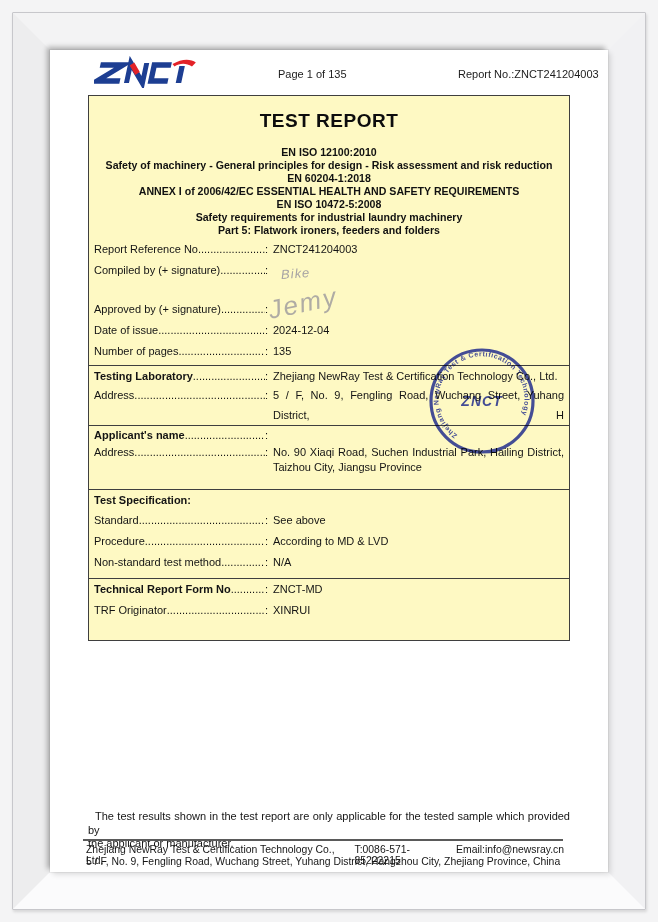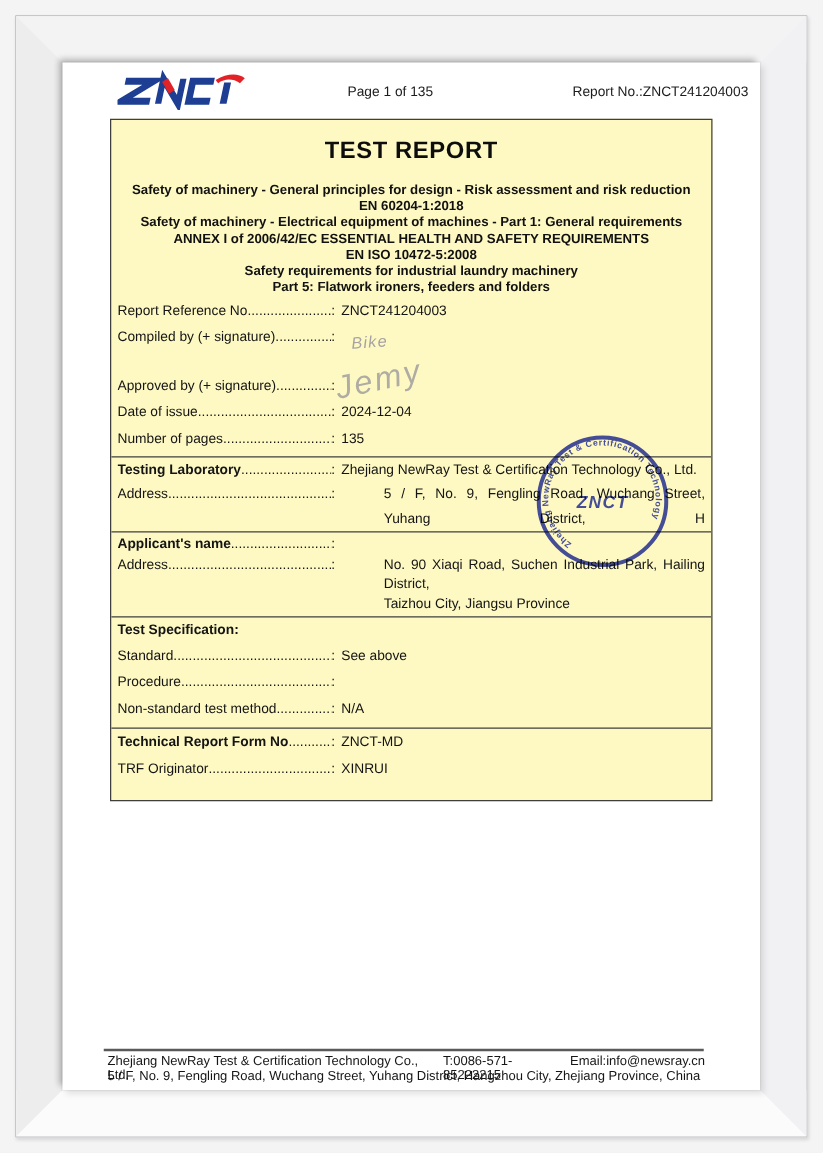--- a/index.html
+++ b/index.html
@@ -22,26 +22,26 @@
   .sec.first{border-top:none;padding-top:1px;padding-bottom:4px;}
   .row{display:flex;align-items:center;height:21px;font-size:11px;color:#141414;}
   .row.h20{height:20px;} .row.h185{height:18.5px;}
   .siggap{height:18px;}
   .lbl{width:174px;flex:none;display:flex;overflow:hidden;white-space:nowrap;align-items:flex-end;}
   .lbl .t{flex:none;}
   .lbl .dots{flex:1 1 auto;overflow:hidden;color:#141414;}
   .lbl .c{flex:none;}
   .b{font-weight:bold;}
   .val{flex:1;margin-left:5px;white-space:nowrap;}
-  .row.tall{height:auto;align-items:flex-start;gap:34px;}
+  .row.tall{height:auto;align-items:flex-start;}
   .row.tall .val{white-space:normal;}
   .lh195{line-height:19.5px;} .lh155{line-height:15.5px;}
   .jline{display:block;text-align:justify;text-align-last:justify;}
   .nline{display:block;}
-  .pb0{padding-bottom:0;} .pb25{padding-bottom:2px;} .pb5{padding-bottom:5px;} .pb1{padding-bottom:1px;}
+  .pb0{padding-bottom:0;} .pb25{padding-bottom:13px;} .pb5{padding-bottom:5px;} .pb1{padding-bottom:1px;}
 
   
   .sig-compiled{position:absolute;left:231px;top:216px;font-size:13px;font-style:italic;color:#97949e;transform:rotate(-4deg);letter-spacing:1px;opacity:.85;}
   .sig-approved{position:absolute;left:218px;top:238px;font-size:26px;font-style:italic;color:#8f8c98;transform:rotate(-12deg);opacity:.7;letter-spacing:2px;}
 
   
   .stamp{position:absolute;left:377px;top:296px;width:110px;height:110px;pointer-events:none;mix-blend-mode:multiply;opacity:.88;}
 
   
   .foot-note{position:absolute;left:38px;top:760px;width:482px;font-size:11px;line-height:13.5px;color:#161616;}
@@ -68,23 +68,23 @@
         <line x1="86" y1="9" x2="86" y2="26" stroke="#1d3e92" stroke-width="5.5"></line>
         <path d="M76 7 C84 1.5 93 1.5 99 5.5 L96 9.5 C89 5.5 83 6 78.5 9.5 Z" fill="#e32228" stroke="none"></path>
       </g>
     </svg>
     <div class="page-info">Page 1 of 135</div>
     <div class="report-no">Report No.:ZNCT241204003</div>
 
     <div class="box">
       <div class="title">TEST REPORT</div>
       <div class="standards">
+        <div>EN ISO 12100:2010</div>
         <div>Safety of machinery - General principles for design - Risk assessment and risk reduction</div>
         <div>EN 60204-1:2018</div>
-        <div>Safety of machinery - Electrical equipment of machines - Part 1: General requirements</div>
         <div>ANNEX I of 2006/42/EC ESSENTIAL HEALTH AND SAFETY REQUIREMENTS</div>
         <div>EN ISO 10472-5:2008</div>
         <div>Safety requirements for industrial laundry machinery</div>
         <div>Part 5: Flatwork ironers, feeders and folders</div>
       </div>
 
       <div class="sec first">
         <div class="row">
           <span class="lbl">
               <span class="t">Report Reference No</span>
@@ -181,20 +181,21 @@
               <span class="c">:</span>
             </span>
           <span class="val">See above</span>
         </div>
         <div class="row">
           <span class="lbl">
               <span class="t">Procedure</span>
               <span class="dots">....................................................................................</span>
               <span class="c">:</span>
             </span>
+          <span class="val">According to MD &amp; LVD</span>
         </div>
         <div class="row">
           <span class="lbl">
               <span class="t">Non-standard test method</span>
               <span class="dots">....................................................................................</span>
               <span class="c">:</span>
             </span>
           <span class="val">N/A</span>
         </div>
       </div>
@@ -229,20 +230,24 @@
         <path id="stampArc" d="M23,82 A43,43 0 1 1 87,82" fill="none"></path>
       </defs>
       <g transform="rotate(-14 55 55)">
         <text font-size="7" font-weight="bold" fill="#2a36bb" letter-spacing="0.6">
           <textPath href="#stampArc">Zhejiang NewRay Test &amp; Certification Technology Co., Ltd</textPath>
         </text>
       </g>
       <text x="55" y="60" text-anchor="middle" font-size="14" font-weight="bold" font-style="italic" fill="#2a36bb" letter-spacing="1">ZNCT</text>
     </svg>
 
+    <div class="foot-note">
+      <span class="l1">The test results shown in the test report are only applicable for the tested sample which provided by</span>
+      <span>the applicant or manufacturer.</span>
+    </div>
     <div class="foot-rule"></div>
     <div class="foot-company">
       <span>Zhejiang NewRay Test &amp; Certification Technology Co., Ltd.</span>
       <span>T:0086-571-85222215</span>
       <span>Email:info@newsray.cn</span>
     </div>
     <div class="foot-address">5 / F, No. 9, Fengling Road, Wuchang Street, Yuhang District, Hangzhou City, Zhejiang Province, China</div>
 
   </div>
 </div>

